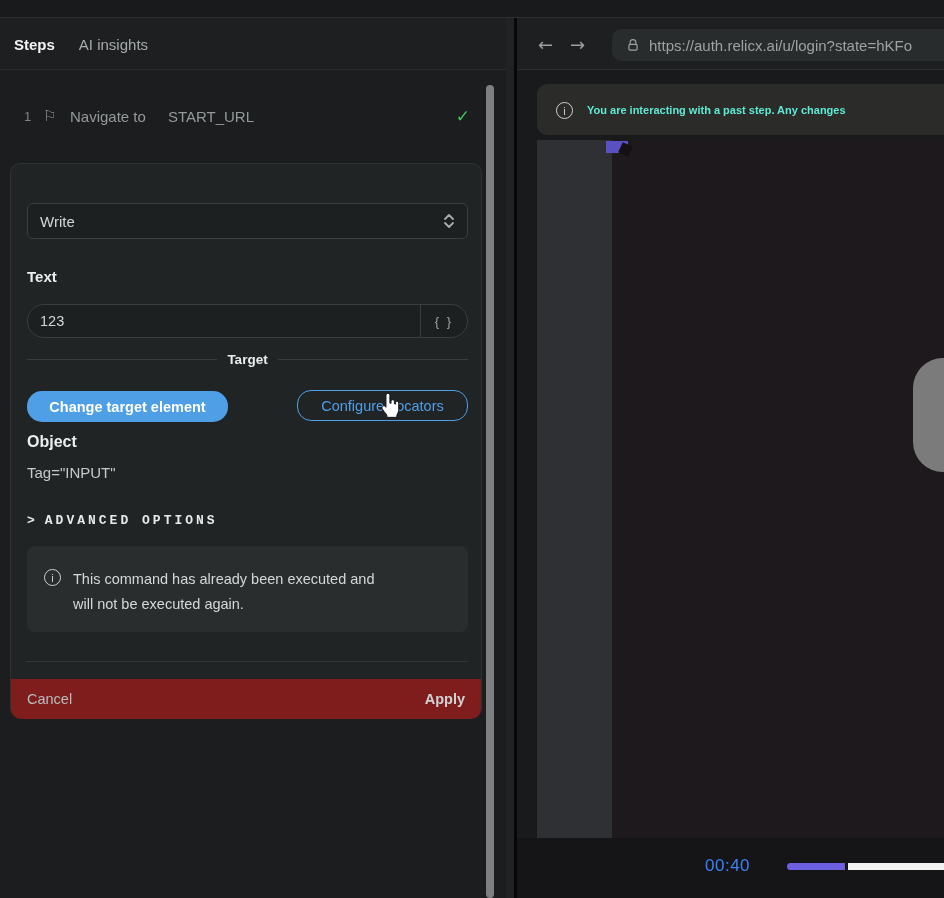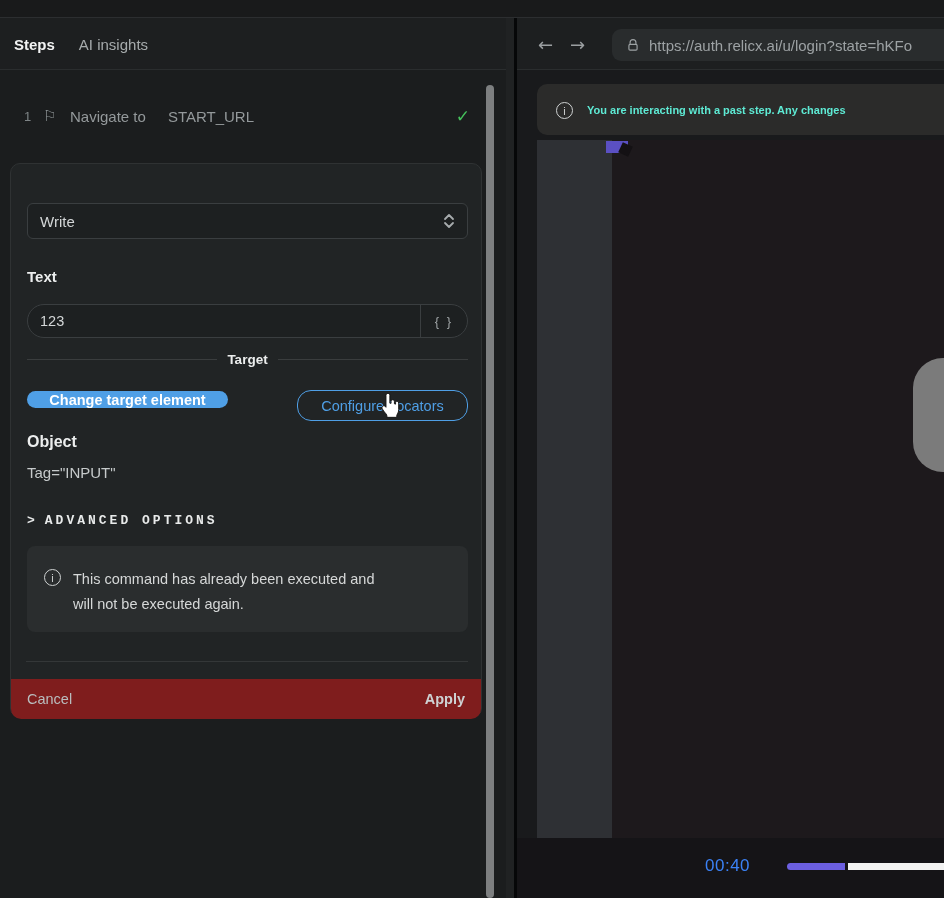--- a/index.html
+++ b/index.html
@@ -38,21 +38,21 @@
   .field-label { left:16px; top:104px; color:#eceeee; font-size:15px; font-weight:700; }
 
   .input-wrap { left:16px; top:140px; width:441px; height:34px; background:#1d2021; border:1px solid #3a3e40; border-radius:17px; display:flex; align-items:stretch; }
   .text-input { flex:1; background:transparent; border:none; outline:none; color:#d3d6d7; font-size:14.5px; padding:0 12px; font-family:"Liberation Sans", sans-serif; }
   .braces-btn { width:47px; border-left:1px solid #3a3e40; display:flex; align-items:center; justify-content:center; color:#9ca1a3; font-size:13px; letter-spacing:2px; cursor:pointer; }
 
   .target-row { left:16px; top:188px; width:441px; display:flex; align-items:center; gap:10px; }
   .target-line { flex:1; height:1px; background:#3a3d3e; }
   .target-label { color:#eceeee; font-size:13.5px; font-weight:700; }
 
-  .btn-primary { left:16px; top:227px; width:201px; height:17px; background:#4f9fe6; border:none; border-radius:15px; color:#ffffff; font-size:14.5px; font-weight:600; cursor:pointer; font-family:"Liberation Sans", sans-serif; }
+  .btn-primary { left:16px; top:227px; width:201px; height:31px; background:#4f9fe6; border:none; border-radius:15px; color:#ffffff; font-size:14.5px; font-weight:600; cursor:pointer; font-family:"Liberation Sans", sans-serif; }
   .btn-outline { left:286px; top:226px; width:171px; height:31px; background:transparent; border:1px solid #4f9fe6; border-radius:14px; color:#4f9fe6; font-size:14.5px; font-weight:500; cursor:pointer; font-family:"Liberation Sans", sans-serif; }
 
   .object-label { left:16px; top:269px; color:#eceeee; font-size:16px; font-weight:700; }
   .object-value { left:16px; top:300px; color:#c6cacb; font-size:15px; }
 
   .advanced { left:16px; top:349px; display:flex; align-items:center; gap:10px; cursor:pointer; }
   .advanced-chev { color:#e8eaea; font-size:13px; font-weight:700; font-family:"Liberation Mono", monospace; }
   .advanced-label { color:#e8eaea; font-size:13px; font-weight:700; letter-spacing:3px; font-family:"Liberation Mono", monospace;text-align:right; }
 
   .info-box { left:16px; top:382px; width:441px; height:86px; background:#2a2d2e; border-radius:8px; display:flex; padding:21px 20px 0 17px; gap:12px; }

